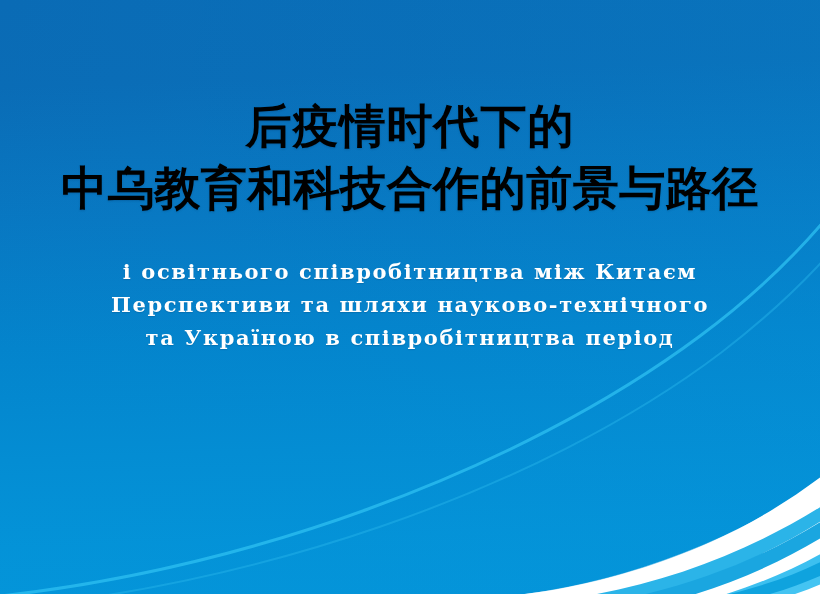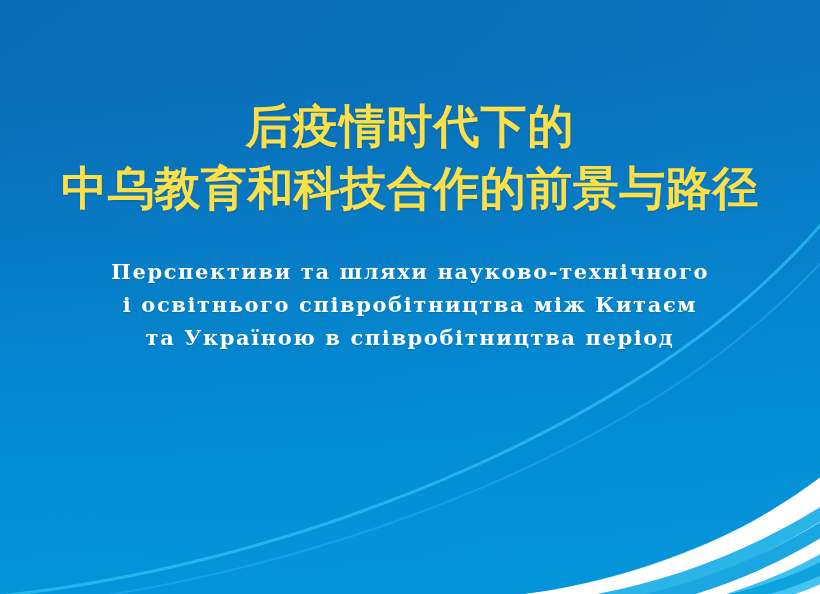--- a/index.html
+++ b/index.html
@@ -54,21 +54,21 @@
     width: 820px;
     text-align: center;
   }
   .title-block {
     position: absolute;
     left: 0;
     top: 95px;
     width: 820px;
   }
   .title-line {
-    color: #fde047;
+    color: #000000;
     font-weight: bold;
     font-size: 46px;
     line-height: 62px;
     letter-spacing: 1px;
     white-space: nowrap;
     font-family: "DejaVu Sans", "Liberation Sans", sans-serif;
     text-shadow: 0 1px 2px rgba(0,40,80,0.22);
   }
   .title-line.l2 {
     font-size: 46px;
@@ -130,19 +130,19 @@
   </div>
 
   <div class="content">
 
     <div class="title-block">
       <div class="title-line l1">后疫情时代下的</div>
       <div class="title-line l2">中乌教育和科技合作的前景与路径</div>
     </div>
 
     <div class="subtitle-block">
+      <div class="subtitle-line">і освітнього співробітництва між Китаєм</div>
       <div class="subtitle-line">Перспективи та шляхи  науково-технічного</div>
-      <div class="subtitle-line">і освітнього співробітництва між Китаєм</div>
       <div class="subtitle-line">та Україною в співробітництва період</div>
     </div>
 
   </div>
 </div>
 
 </body></html>

